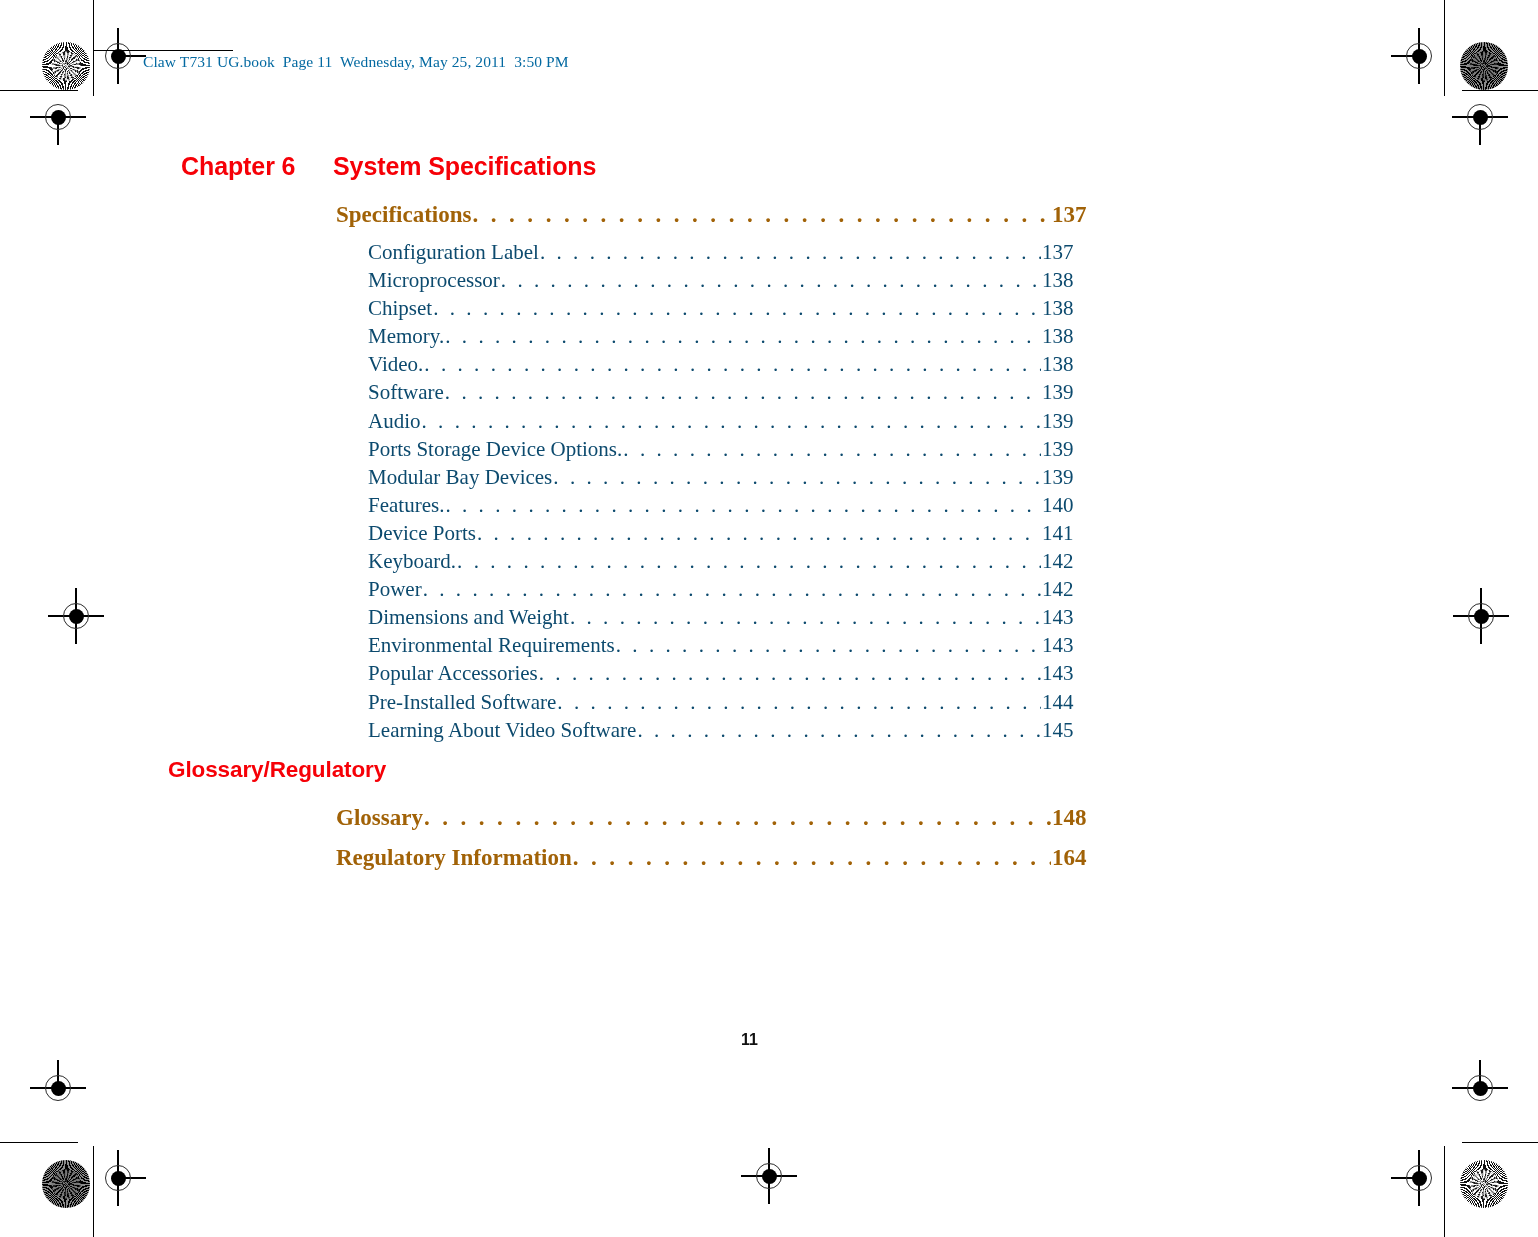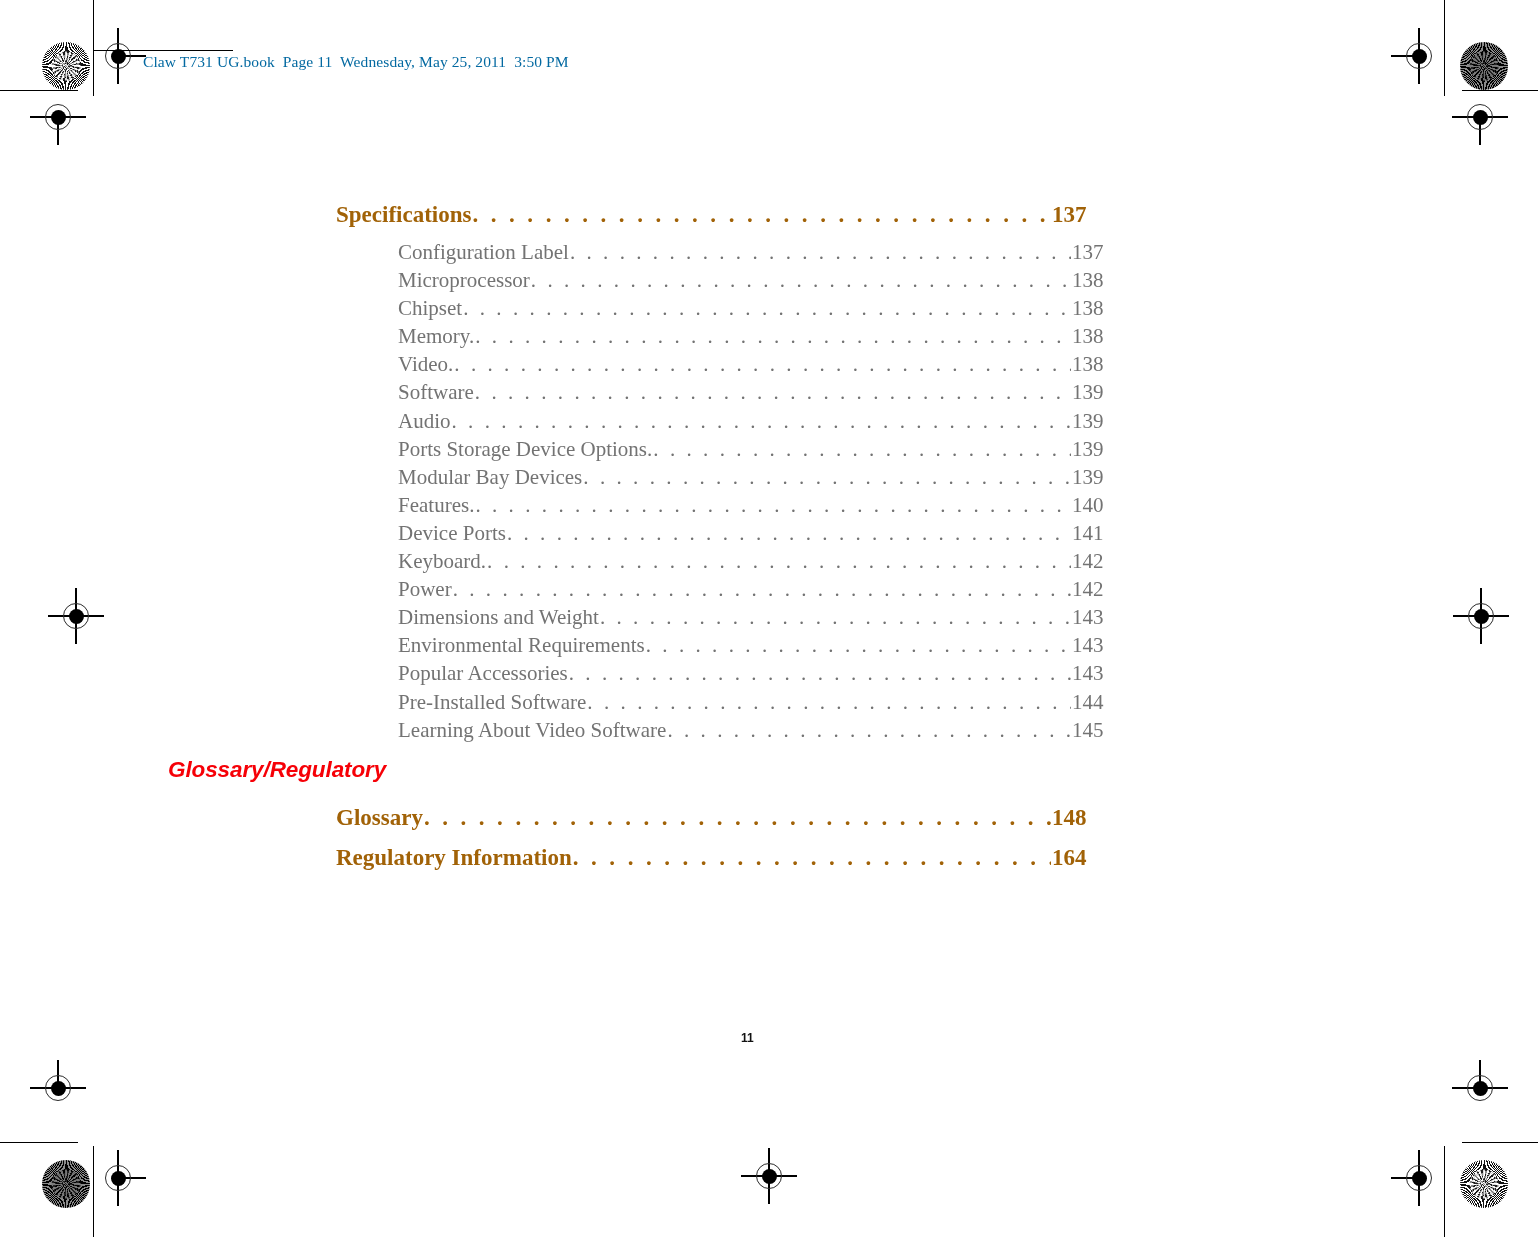--- a/index.html
+++ b/index.html
@@ -157,21 +157,20 @@
 
   .section-heading {
     position: absolute;
     left: 168px;
     font-family: "Liberation Sans", sans-serif;
     font-weight: bold;
     font-size: 22.5px;
     color: #f60007;
     letter-spacing: -0.1px;
     white-space: nowrap;
-    font-style: italic;
   }
 
   
   .toc-block { position: absolute; }
 
   .toc-row {
     display: flex;
     align-items: baseline;
     width: 100%;
     white-space: nowrap;
@@ -196,38 +195,38 @@
     font-family: "Liberation Serif", serif;
     font-weight: bold;
     font-size: 23px;
     color: #a16207;
   }
   .toc-l1 .t-page { min-width: 52px; }
   .toc-l1 .t-dots { letter-spacing: 3.4px; }
 
   
   .toc-l2 {
-    left: 398px;
+    left: 368px;
     width: 718px;
     font-family: "Liberation Serif", serif;
     font-size: 21px;
-    color: #737373;
+    color: #0c4a6e;
   }
   .toc-l2 .toc-row { height: 28.1px; align-items: baseline; }
   .toc-l2 .t-page { min-width: 44px; }
   .toc-l2 .t-dots { letter-spacing: 3.05px; }
 
   
   .folio {
     position: absolute;
     left: 741px;
     top: 1031px;
     font-family: "Liberation Sans", sans-serif;
     font-weight: bold;
-    font-size: 12px;
+    font-size: 16px;
     color: #111;
   }
 </style>
 </head>
 <body>
 
 <div class="rosette" style="left:42px; top:42px;"></div>
 <div class="crop-line v" style="left:93px; top:0px; height:96px;"></div>
 <div class="reg-mark arm-r" style="left:90px; top:28px;">
   <span class="vline"></span>
@@ -309,20 +308,23 @@
     <span class="hline"></span>
     <span class="ring"></span>
     <span class="dot"></span>
 </div>
 
 <div class="header-rule"></div>
 <div class="doc-header">Claw T731 UG.book  Page 11  Wednesday, May 25, 2011  3:50 PM</div>
 
 <div class="page-body">
 
+  <div class="chapter-heading">
+    <span class="ch-num">Chapter 6</span><span>System Specifications</span>
+  </div>
 
   <div class="toc-block toc-l1" style="top:202px;">
     <div class="toc-row">
       <span class="t-title">Specifications</span>
       <span class="t-dots">. . . . . . . . . . . . . . . . . . . . . . . . . . . . . . . . . . . . . . . . . . . . . . . . . . . . . . . . . . . . . . . . . . . .</span>
       <span class="t-page">137</span>
     </div>
   </div>
 
   <div class="toc-block toc-l2" style="top:240px;">

